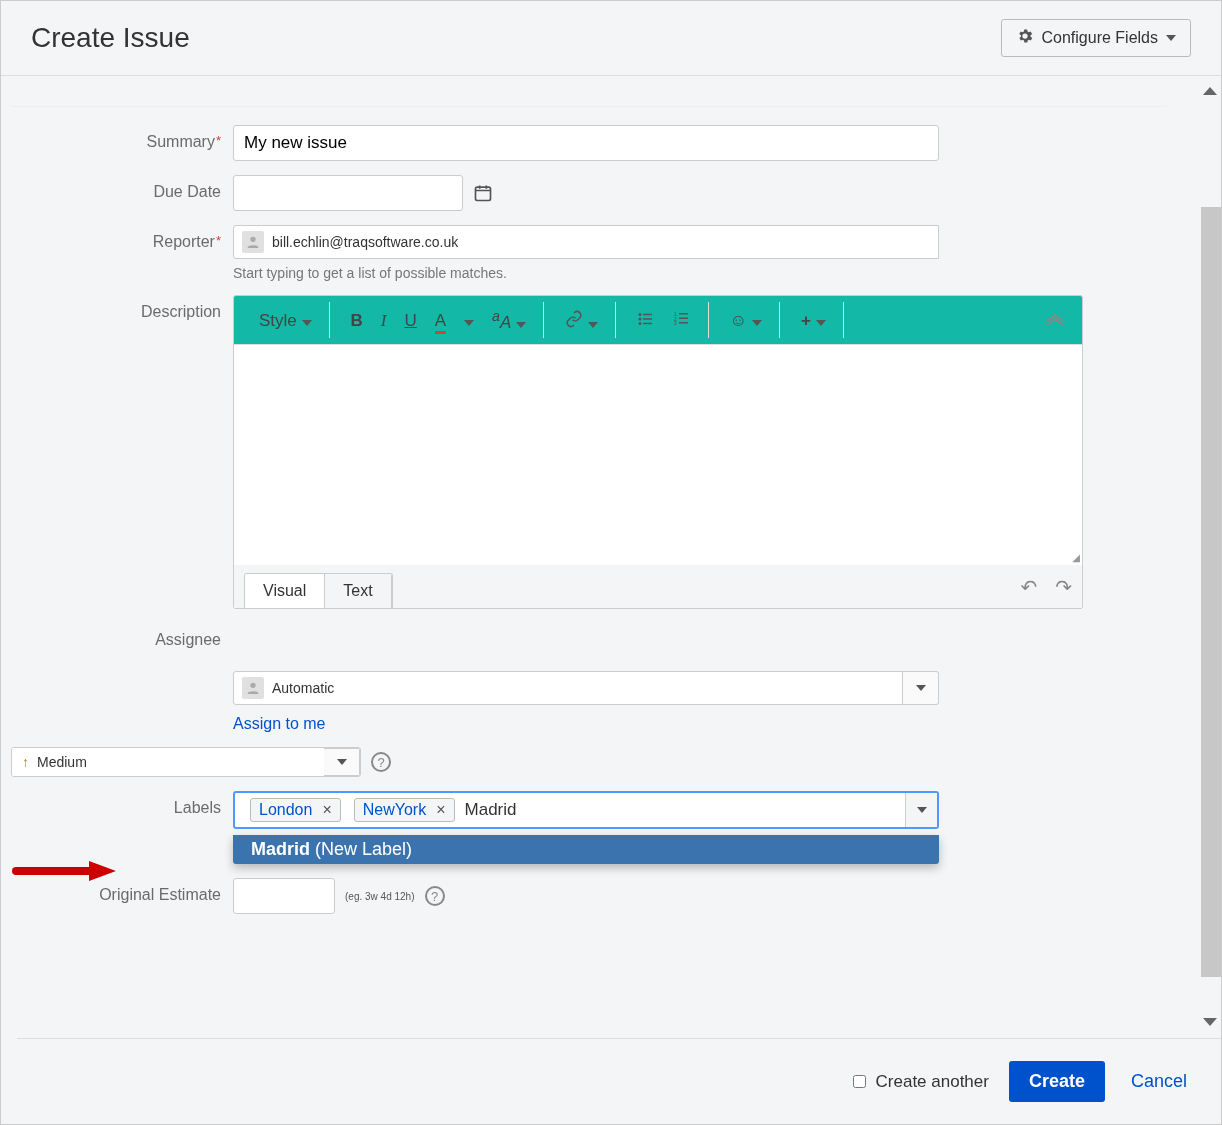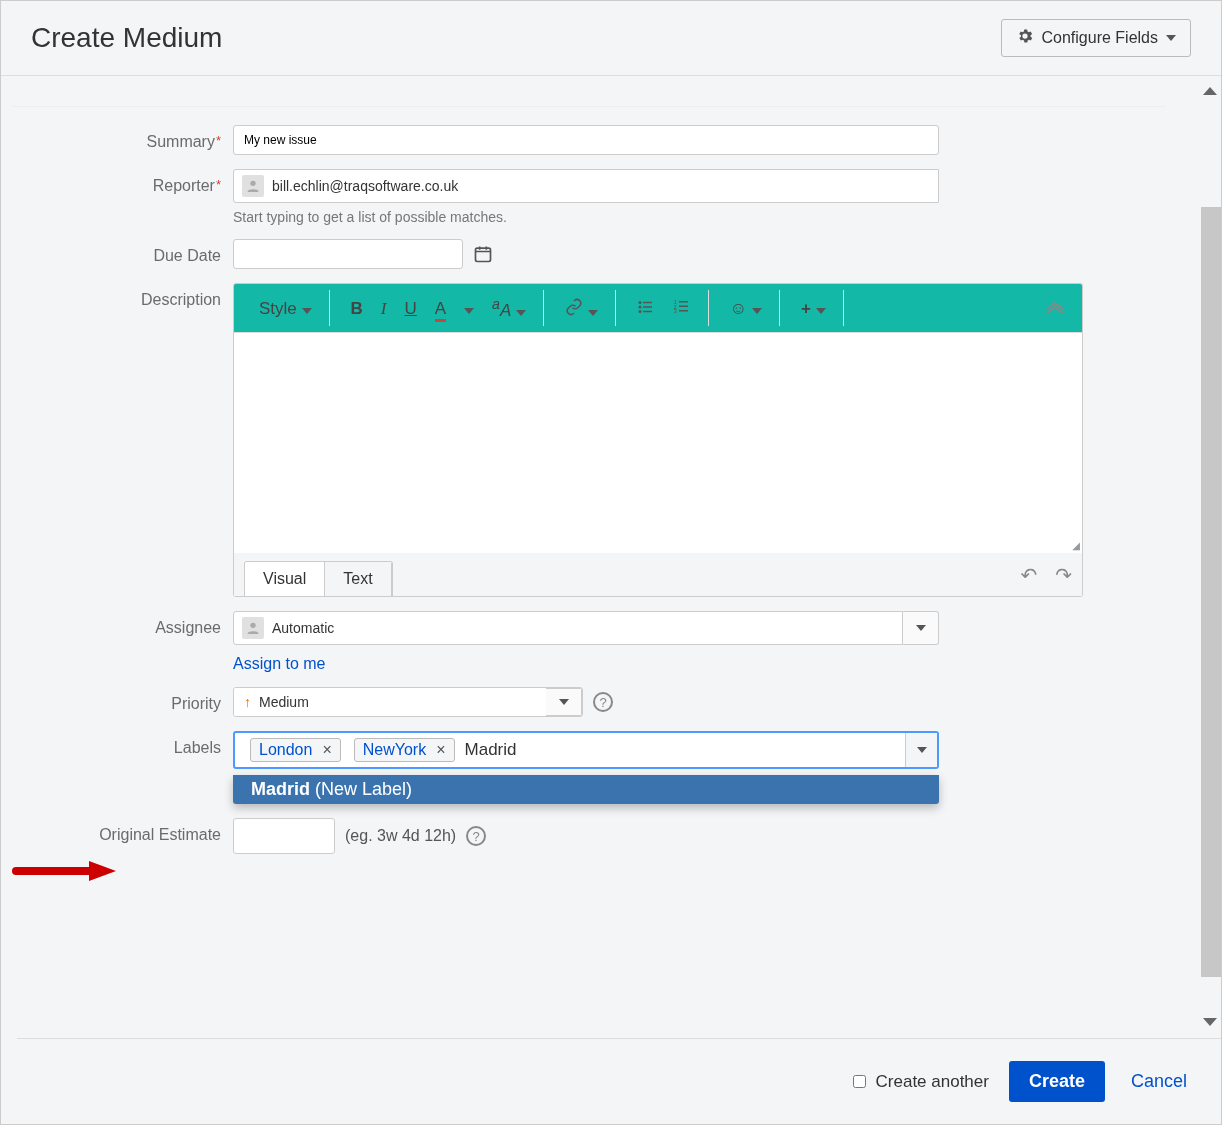--- a/index.html
+++ b/index.html
@@ -9,81 +9,81 @@
   .header { display:flex; align-items:center; justify-content:space-between; padding:18px 30px 18px 30px; border-bottom:1px solid #ddd; background:#f4f5f7;}
   .title { font-size:28px; color:#333; font-weight:400;}
   .config-btn { border:1px solid #bbb; border-radius:3px; background:#f4f5f7; padding:7px 14px; display:flex; align-items:center; gap:8px; color:#333; font-size:16px; cursor:pointer;}
   .scrollpane { position:absolute; top:80px; left:0; right:0; bottom:90px; overflow-y:auto;}
   .form { padding:25px 55px 25px 10px;}
   .hr { height:1px; background:#eee; margin:0 0 18px 0;}
   .row { display:flex; align-items:flex-start; margin-bottom:14px; }
   .label { width:222px; text-align:right; padding-right:12px; padding-top:8px; color:#6b6b6b; font-size:16px;}
   .label .req { color:#d04437; font-size:13px; vertical-align:top; margin-left:1px;}
   .field { flex:1; }
-  .input, .select { width:100%; max-width:706px; border:1px solid #ccc; border-radius:3px; padding:7px 10px; font-size:12px; background:#fff;}
+  .input, .select { width:100%; max-width:706px; border:1px solid #ccc; border-radius:3px; padding:7px 10px; font-size:17px; background:#fff;}
   .input-narrow { max-width:230px;}
   .helptext { color:#777; font-size:14px; margin-top:6px;}
   .date-wrap { display:flex; align-items:center; gap:10px;}
   .cal-icon { width:20px; height:20px; color:#555; }
   .rte { max-width:850px; border:1px solid #ccc; border-radius:3px; background:#14b8a6;}
   .rte-toolbar { display:flex; align-items:center; gap:4px; padding:6px 8px; border-bottom:1px solid #ddd; flex-wrap:wrap;}
   .rte-group { display:flex; align-items:center; padding:0 8px; border-right:1px solid #ddd; height:36px;}
   .rte-group:last-child{border:none;}
   .rte-btn { padding:6px 9px; color:#444; cursor:pointer; border-radius:3px; font-size:17px; line-height:1; }
   .rte-area { background:#fff; min-height:220px; position:relative;}
   .rte-resize { position:absolute; right:2px; bottom:2px; font-size:10px; color:#999;}
   .rte-tabs { display:flex; justify-content:space-between; align-items:center; padding:0 10px; background:#f4f5f7;}
   .rte-tablist { display:flex; border:1px solid #ccc; border-bottom:none; border-radius:3px 3px 0 0; overflow:hidden; margin-top:8px;}
   .rte-tab { padding:8px 18px; font-size:16px; background:#fff; cursor:pointer; border-right:1px solid #ccc;}
   .rte-tab.active { background:#fff;}
   .rte-tab.inactive { background:#f4f5f7;}
   .rte-actions { display:flex; gap:18px; color:#888; font-size:20px;}
   .user-field { display:flex; align-items:center; gap:8px; max-width:706px; border:1px solid #ccc; border-radius:3px 0 0 3px; padding:5px 8px; background:#fff;}
-  .user-combo { display:flex; max-width:706px;}
+  .user-combo { display:flex; max-width:706px;margin-top:48px;}
   .user-combo .user-field{flex:1;}
   .dropbtn { width:36px; border:1px solid #ccc; border-left:none; border-radius:0 3px 3px 0; background:#fafafa; display:flex; align-items:center; justify-content:center; cursor:pointer;}
   .avatar { width:22px; height:22px; background:#e0e0e0; border-radius:2px; display:flex; align-items:center; justify-content:center; color:#999; font-size:14px;}
   .link { color:#0052cc; font-size:16px; cursor:pointer;}
   .prio-wrap { display:flex; align-items:center; gap:10px; max-width:380px;}
   .prio-box { flex:1; display:flex; border:1px solid #ccc; border-radius:3px; overflow:hidden;}
   .prio-inner{ flex:1; display:flex; align-items:center; gap:8px; padding:6px 10px; background:#fff;}
   .prio-arrow { color:#e07000; font-weight:bold;}
   .labels-field { border:2px solid #4c9aff; border-radius:3px; display:flex; max-width:706px; background:#fff;}
   .labels-inner { flex:1; display:flex; align-items:center; flex-wrap:wrap; gap:4px; padding:4px 6px;}
   .chip { border:1px solid #bbb; border-radius:3px; background:#f4f5f7; display:flex; align-items:center; padding:2px 4px 2px 8px; font-size:16px;margin-left:9px;}
   .chip-label { color:#0052cc;}
   .chip-x { margin-left:6px; color:#555; cursor:pointer; padding:0 4px;}
   .label-typed { padding:3px 6px; font-size:17px; color:#333;}
   .labels-drop { width:32px; background:#f4f5f7; border-left:1px solid #ccc; display:flex; align-items:center; justify-content:center; cursor:pointer;}
   .suggest { max-width:706px; background:#3b73af; color:#fff; border-radius:0 0 3px 3px; margin-top:6px; padding:4px 18px; font-size:18px; box-shadow:0 4px 10px rgba(0,0,0,.25);}
   .suggest strong{font-weight:bold;}
   .est-wrap { display:flex; align-items:center; gap:10px;}
   .est-input { width:102px; border:1px solid #ccc; border-radius:3px; padding:7px 8px; font-size:17px;}
-  .hint { color:#555; font-size:16px;}
+  .hint { color:#555; font-size:10px;}
   .footer { position:absolute; bottom:0; left:16px; right:0; background:#f4f5f7; border-top:1px solid #ddd; padding:22px 28px; display:flex; justify-content:flex-end; align-items:center; gap:20px;}
   .chk { display:flex; align-items:center; gap:7px; color:#333; font-size:17px;}
   .btn-primary { background:#0052cc; color:#fff; border:none; border-radius:3px; padding:10px 20px; font-size:18px; font-weight:bold; cursor:pointer;}
   .btn-link { color:#0052cc; font-size:18px; cursor:pointer; background:none; border:none;}
   .caret { display:inline-block; width:0; height:0; border-left:5px solid transparent; border-right:5px solid transparent; border-top:6px solid #555;}
   .help-icon { width:20px; height:20px; border:2px solid #888; border-radius:50%; color:#888; font-size:13px; display:flex; align-items:center; justify-content:center; cursor:pointer;}
   .red-arrow { position:absolute; left:10px; top:858px; width:110px; height:24px; pointer-events:none;}
   
   .scroll-notch-top, .scroll-notch-bottom { position:absolute; right:4px; width:0; height:0; border-left:7px solid transparent; border-right:7px solid transparent;}
   .scroll-notch-top { top:86px; border-bottom:8px solid #666;}
   .scroll-notch-bottom { bottom:98px; border-top:8px solid #666;}
   .scroll-thumb { position:absolute; right:0; top:206px; width:20px; height:770px; background:#c7c7c7;}
 </style>
 </head>
 <body>
 
 <div class="dialog">
  <div class="dialog-inner">
 
   <div class="header">
-    <div class="title">Create Medium</div>
+    <div class="title">Create Issue</div>
     <button class="config-btn">
       <span>
         <svg width="18" height="18" viewBox="0 0 24 24" fill="#555">
               <path d="M19.4 13a7.5 7.5 0 000-2l2.1-1.6-2-3.5-2.5 1a7.6 7.6 0 00-1.7-1l-.4-2.6h-4l-.4 2.6c-.6.2-1.2.6-1.7 1l-2.5-1-2 3.5L6.6 11a7.5 7.5 0 000 2l-2.1 1.6 2 3.5 2.5-1c.5.4 1.1.8 1.7 1l.4 2.6h4l.4-2.6c.6-.2 1.2-.6 1.7-1l2.5 1 2-3.5L19.4 13zM12 15.5A3.5 3.5 0 1112 8.5a3.5 3.5 0 010 7z"></path>
             </svg>
       </span>
       <span>Configure Fields</span>
       <span class="caret"></span>
     </button>
   </div>
@@ -97,47 +97,47 @@
       <div class="hr"></div>
 
       <div class="row">
         <div class="label"><span>Summary</span><span class="req">*</span></div>
         <div class="field">
           <input class="input" value="My new issue" style="">
         </div>
       </div>
 
       <div class="row">
+        <div class="label">Due Date</div>
+        <div class="field">
+          <div class="date-wrap">
+            <input class="input input-narrow" value="" style="">
+            <span class="cal-icon">
+              <svg width="20" height="20" viewBox="0 0 24 24" fill="none" stroke="#555" stroke-width="2">
+                    <rect x="3" y="5" width="18" height="16" rx="2"></rect>
+                    <path d="M3 9h18M8 3v4M16 3v4"></path>
+                  </svg>
+            </span>
+          </div>
+        </div>
+      </div>
+
+      <div class="row">
         <div class="label"><span>Reporter</span><span class="req">*</span></div>
         <div class="field">
           <div class="user-field">
             <span class="avatar">
               <svg width="16" height="16" viewBox="0 0 24 24" fill="#aaa">
                     <circle cx="12" cy="8" r="4"></circle>
                     <path d="M4 20c0-4 16-4 16 0v1H4z"></path>
                   </svg>
             </span>
             <span>bill.echlin@traqsoftware.co.uk</span>
           </div>
           <div class="helptext">Start typing to get a list of possible matches.</div>
-        </div>
-      </div>
-
-      <div class="row">
-        <div class="label">Due Date</div>
-        <div class="field">
-          <div class="date-wrap">
-            <input class="input input-narrow" value="" style="">
-            <span class="cal-icon">
-              <svg width="20" height="20" viewBox="0 0 24 24" fill="none" stroke="#555" stroke-width="2">
-                    <rect x="3" y="5" width="18" height="16" rx="2"></rect>
-                    <path d="M3 9h18M8 3v4M16 3v4"></path>
-                  </svg>
-            </span>
-          </div>
         </div>
       </div>
 
       <div class="row">
         <div class="label">Description</div>
         <div class="field">
           <div class="rte">
             <div class="rte-toolbar">
               <div class="rte-group">
                 <span class="rte-btn"><span>Style</span>&nbsp;<span class="caret"></span></span>
@@ -224,21 +224,20 @@
             </div>
             <div class="dropbtn">
                   <span class="caret"></span>
                 </div>
           </div>
           <div style="margin-top:10px;"><span class="link">Assign to me</span></div>
         </div>
       </div>
 
       <div class="row">
-        <div class="label">Priority</div>
         <div class="field">
           <div class="prio-wrap">
             <div class="prio-box">
               <div class="prio-inner">
                 <span class="prio-arrow">↑</span>
                 <span>Medium</span>
               </div>
               <div class="dropbtn" style="border-radius:0;">
                     <span class="caret"></span>
                   </div>

